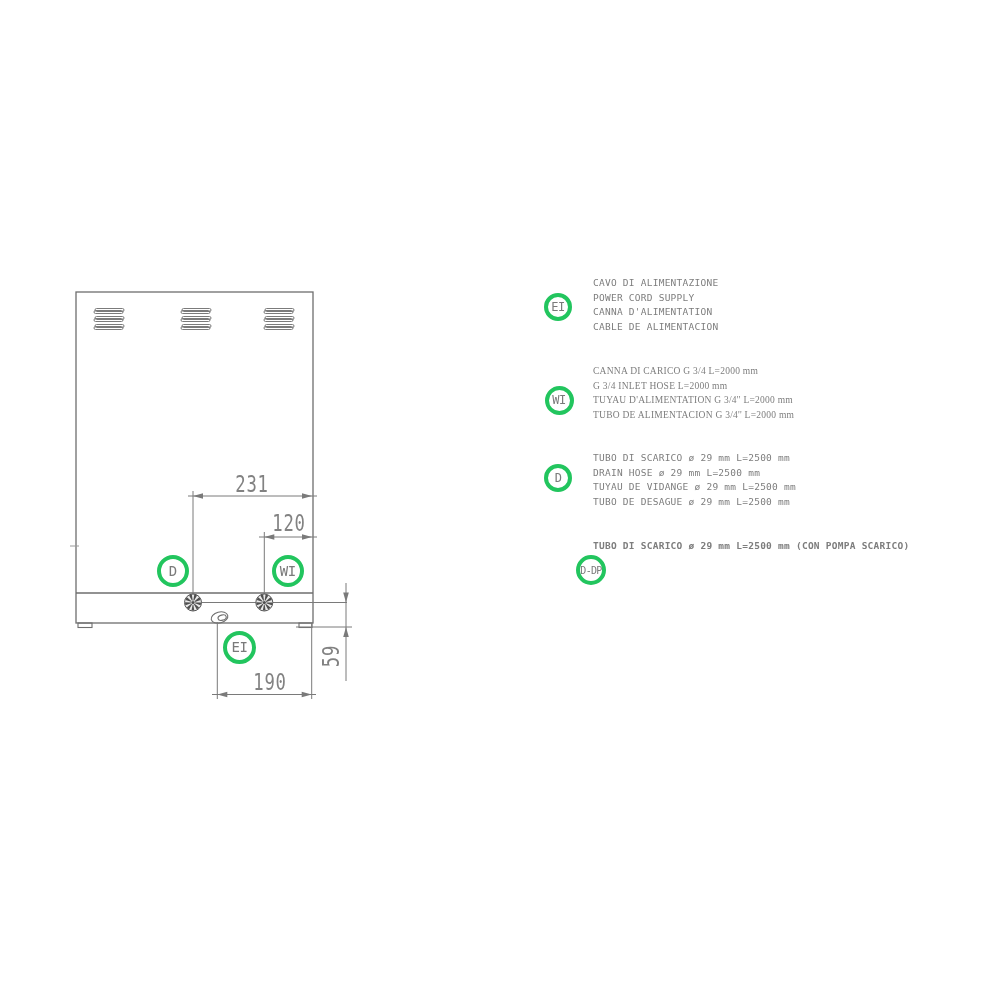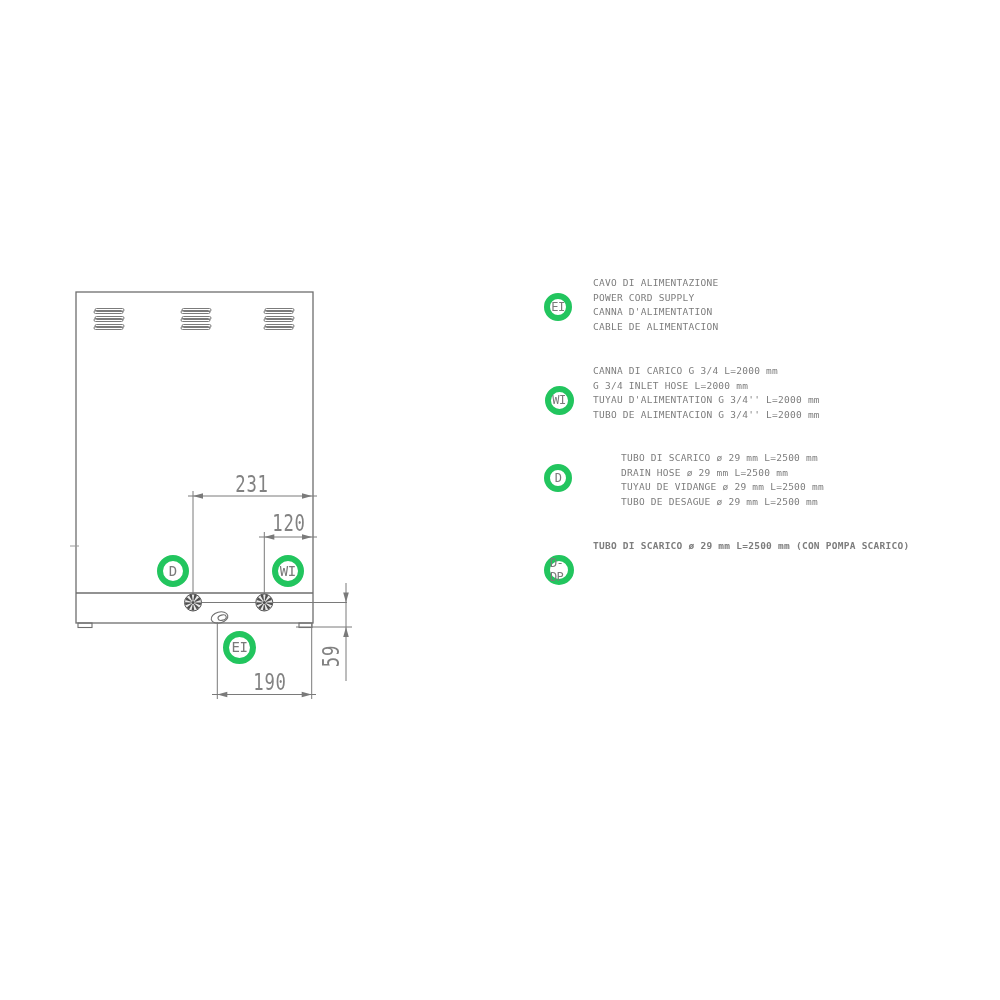--- a/index.html
+++ b/index.html
@@ -4,27 +4,27 @@
 <style>
   html,body { margin:0; padding:0; background:#ffffff; }
   .page {
     position:relative; width:1000px; height:1000px; background:#ffffff;
     font-family:"DejaVu Sans Mono", monospace; overflow:hidden;
   }
   svg.draw { position:absolute; left:0; top:0; }
 
   
   .callout {
-    position:absolute; border:6px solid #22c55e; border-radius:50%;
+    position:absolute; border:4px solid #22c55e; border-radius:50%;
     display:flex; align-items:center; justify-content:center;
     color:#7a7a7a; box-sizing:border-box; background:transparent;
   }
   .callout.dwg { font-size:14px; letter-spacing:-0.5px; }
   .callout.lg  { font-size:12px; letter-spacing:-0.5px; }
-  .callout.lg.small { font-size:12px; letter-spacing:-0.7px; }
+  .callout.lg.small { font-size:10px; letter-spacing:-0.7px;margin-left:32px; }
 
   
   .dimtext {
     position:absolute; width:60px; text-align:center; color:#828282;
     font-size:23px; line-height:24px; letter-spacing:1px;
     transform:scaleX(0.75); transform-origin:center;
   }
   .dimtext.vert { transform:rotate(-90deg) scaleX(0.75); }
 
   
@@ -141,28 +141,28 @@
   <div class="callout lg" style="left:544px; top:464px; width:28px; height:28px;">D</div>
   <div class="callout lg small" style="left:544px; top:555px; width:30px; height:30px;">D-DP</div>
 
   <div class="legend-block" style="top:276px;">
     <p class="legend-line">CAVO DI ALIMENTAZIONE</p>
     <p class="legend-line">POWER CORD SUPPLY</p>
     <p class="legend-line">CANNA D'ALIMENTATION</p>
     <p class="legend-line">CABLE DE ALIMENTACION</p>
   </div>
 
-  <div class="legend-block" style="top:364px;">
+  <div class="legend-block" style="top:364px;font-family:Liberation Serif, serif;">
     <p class="legend-line">CANNA DI CARICO G 3/4 L=2000 mm</p>
     <p class="legend-line">G 3/4 INLET HOSE L=2000 mm</p>
     <p class="legend-line">TUYAU D'ALIMENTATION G 3/4'' L=2000 mm</p>
     <p class="legend-line">TUBO DE ALIMENTACION G 3/4'' L=2000 mm</p>
   </div>
 
-  <div class="legend-block" style="top:451px;margin-left:28px;">
+  <div class="legend-block" style="top:451px;">
     <p class="legend-line">TUBO DI SCARICO ø 29 mm L=2500 mm</p>
     <p class="legend-line">DRAIN HOSE ø 29 mm L=2500 mm</p>
     <p class="legend-line">TUYAU DE VIDANGE ø 29 mm L=2500 mm</p>
     <p class="legend-line">TUBO DE DESAGUE ø 29 mm L=2500 mm</p>
   </div>
 
   <div class="legend-block" style="top:539px;font-weight:bold;">
     <p class="legend-line">TUBO DI SCARICO ø 29 mm L=2500 mm (CON POMPA SCARICO)</p>
   </div>
 

